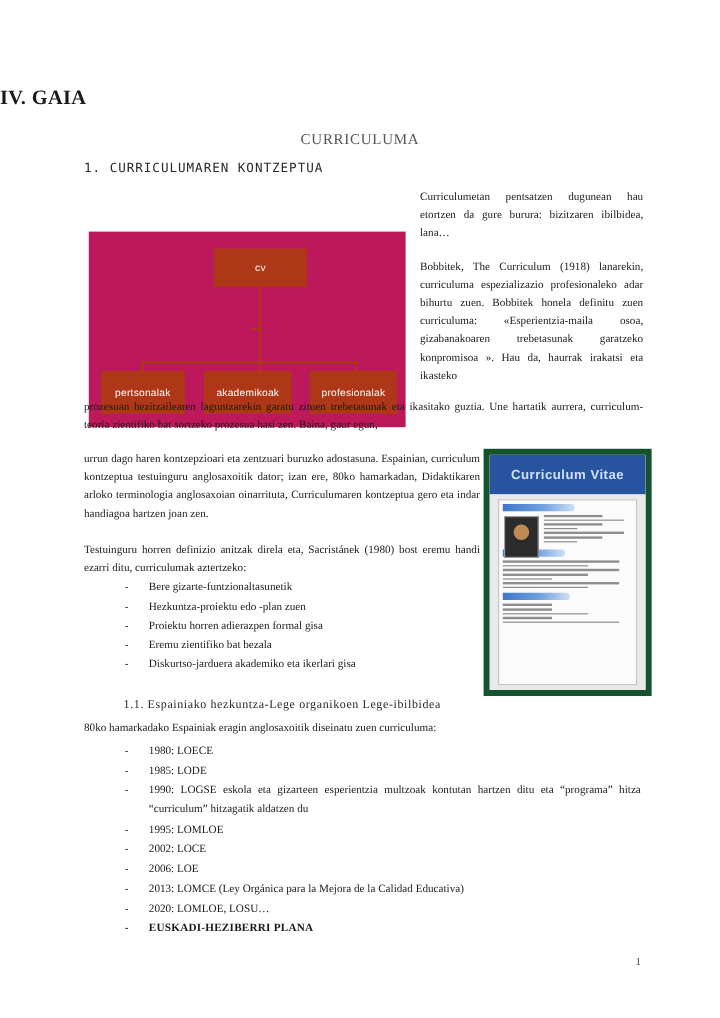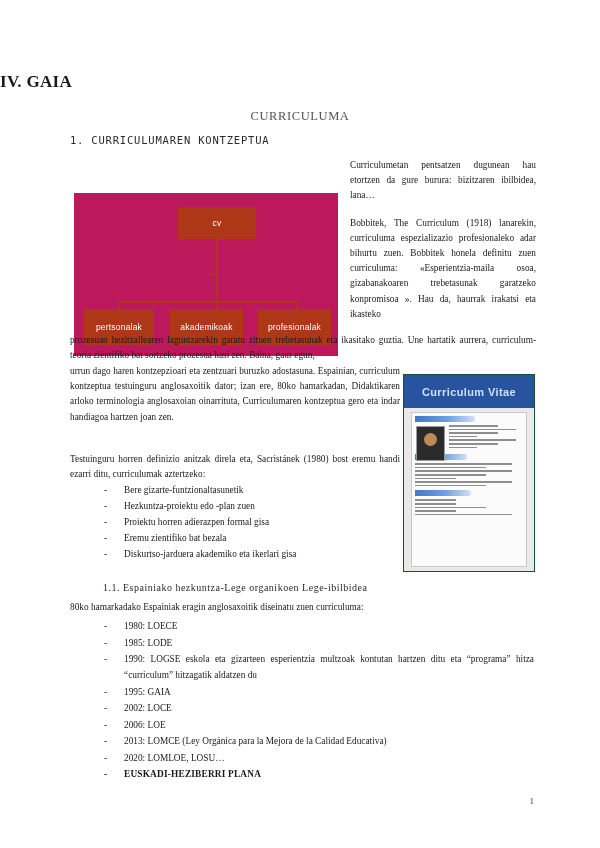--- a/index.html
+++ b/index.html
@@ -109,21 +109,21 @@
     font-family: "Liberation Serif", serif;
     font-size: 9.3px;
     line-height: 15.2px;
     text-align: justify;
     color: #1a1a1a;
   }
   .col-right-top { left: 350px; top: 158px; width: 186px; font-family: Liberation Serif, serif; }
   .col-right-top p { margin: 0 0 12px 0; }
 
   .full-1 { left: 70px; top: 333px; width: 466px; }
-  .wrap-left { left: 70px; top: 364px; width: 330px; }
+  .wrap-left { left: 70px; top: 376px; width: 330px; }
   .para-sac  { left: 70px; top: 452px; width: 330px; }
 
   .list-block {
     position: absolute;
     font-family: "Liberation Serif", serif;
     font-size: 9.3px;
     line-height: 16px;
     color: #1a1a1a;
   }
   .list-sac { left: 104px; top: 482px; width: 300px; }
@@ -145,21 +145,21 @@
   .list-laws .li { margin-bottom: 0.5px; }
 
   
   .cv-image {
     position: absolute;
     left: 403px;
     top: 374px;
     width: 130px;
     height: 196px;
     background: #f0f0f0;
-    border: 1px solid #14532d;
+    border: 5px solid #14532d;
     overflow: hidden;
   }
   .cv-header {
     height: 33px;
     background: #27539f;
     color: #cfe0f8;
     font-family: "Liberation Sans", sans-serif;
     font-weight: bold;
     font-size: 11px;
     display: flex;
@@ -335,21 +335,21 @@
     <div class="li">
       <span class="li-dash">-</span>
       <span class="li-text">1985: LODE</span>
     </div>
     <div class="li">
       <span class="li-dash">-</span>
       <span class="li-text">1990: LOGSE eskola eta gizarteen esperientzia multzoak kontutan hartzen ditu eta “programa” hitza “curriculum” hitzagatik aldatzen du</span>
     </div>
     <div class="li">
       <span class="li-dash">-</span>
-      <span class="li-text">1995: GAIA</span>
+      <span class="li-text">1995: LOMLOE</span>
     </div>
     <div class="li">
       <span class="li-dash">-</span>
       <span class="li-text">2002: LOCE</span>
     </div>
     <div class="li">
       <span class="li-dash">-</span>
       <span class="li-text">2006: LOE</span>
     </div>
     <div class="li">

